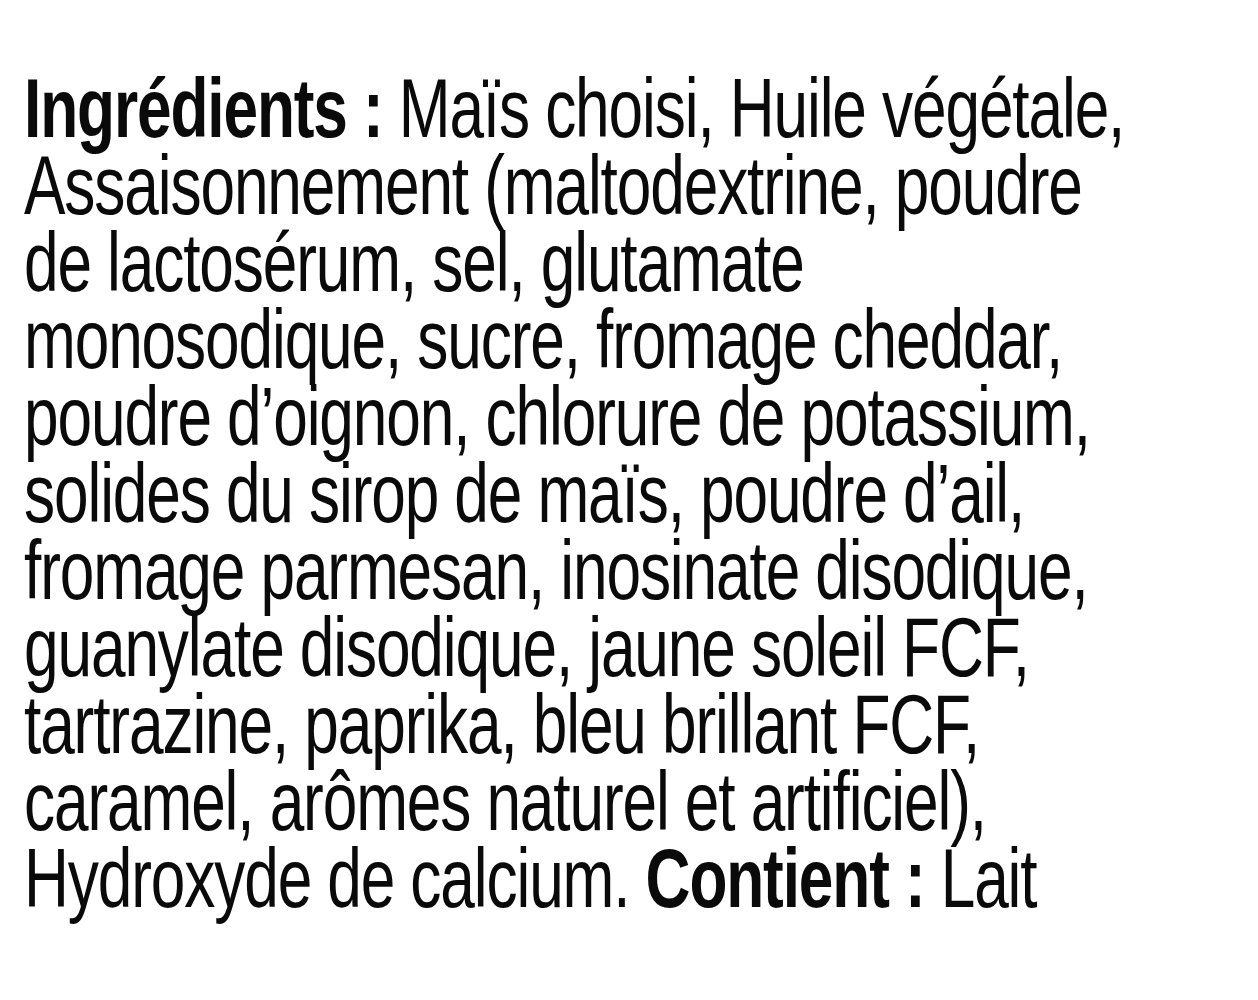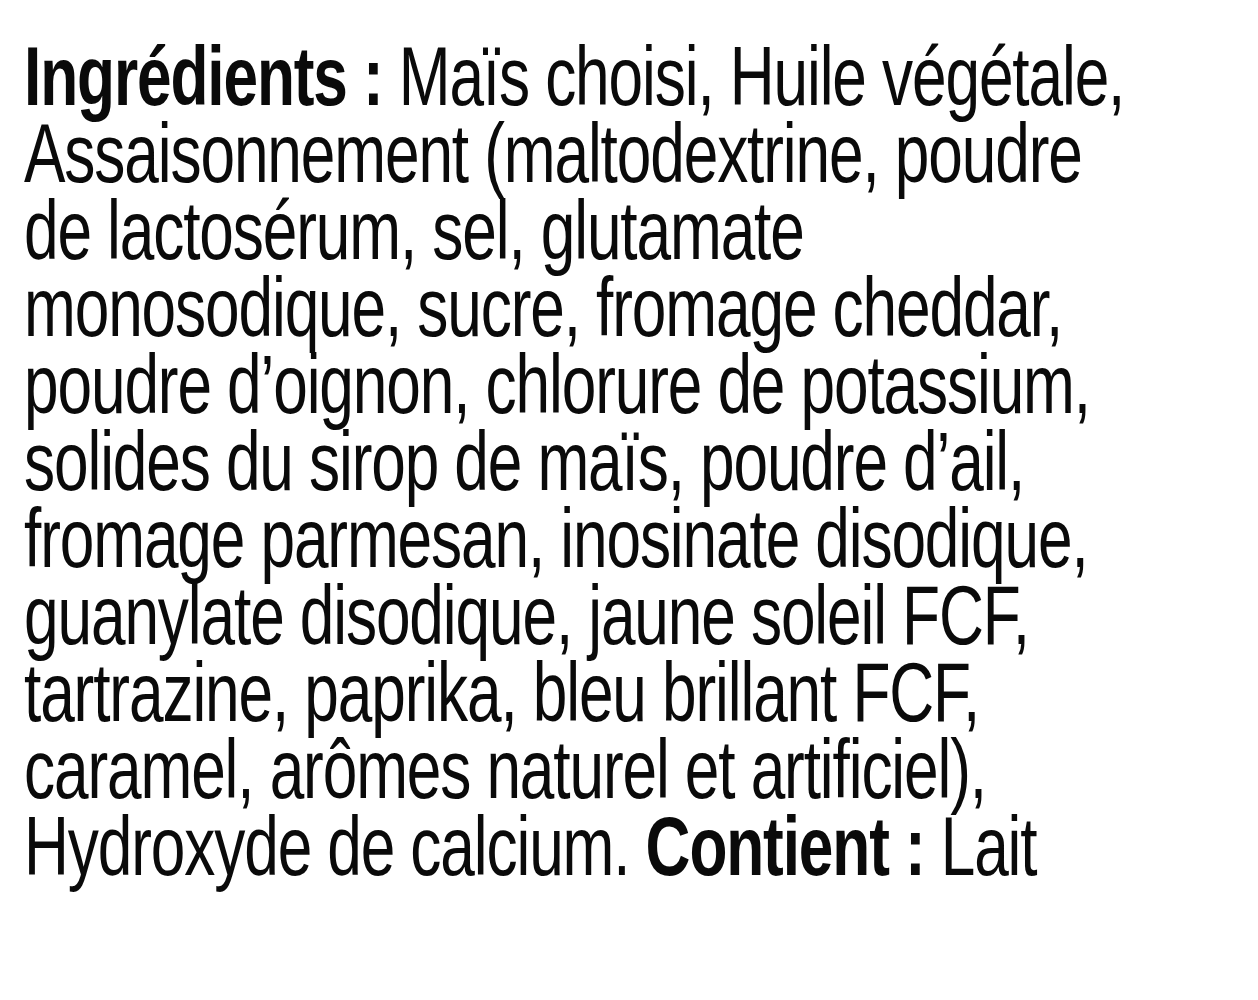--- a/index.html
+++ b/index.html
@@ -9,21 +9,21 @@
   body {
     width: 1258px;
     height: 1000px;
     overflow: hidden;
     font-family: "Liberation Sans", "DejaVu Sans", sans-serif;
   }
   .label-panel {
     width: 1258px;
     height: 1000px;
     box-sizing: border-box;
-    padding: 38px 0 0 24px;
+    padding: 70px 0 0 24px;
     overflow: hidden;
   }
   .ingredients-text {
     transform: scaleX(0.74);
     transform-origin: 0 0;
     width: 1700px;
   }
   .line {
     white-space: nowrap;
     font-size: 84px;

